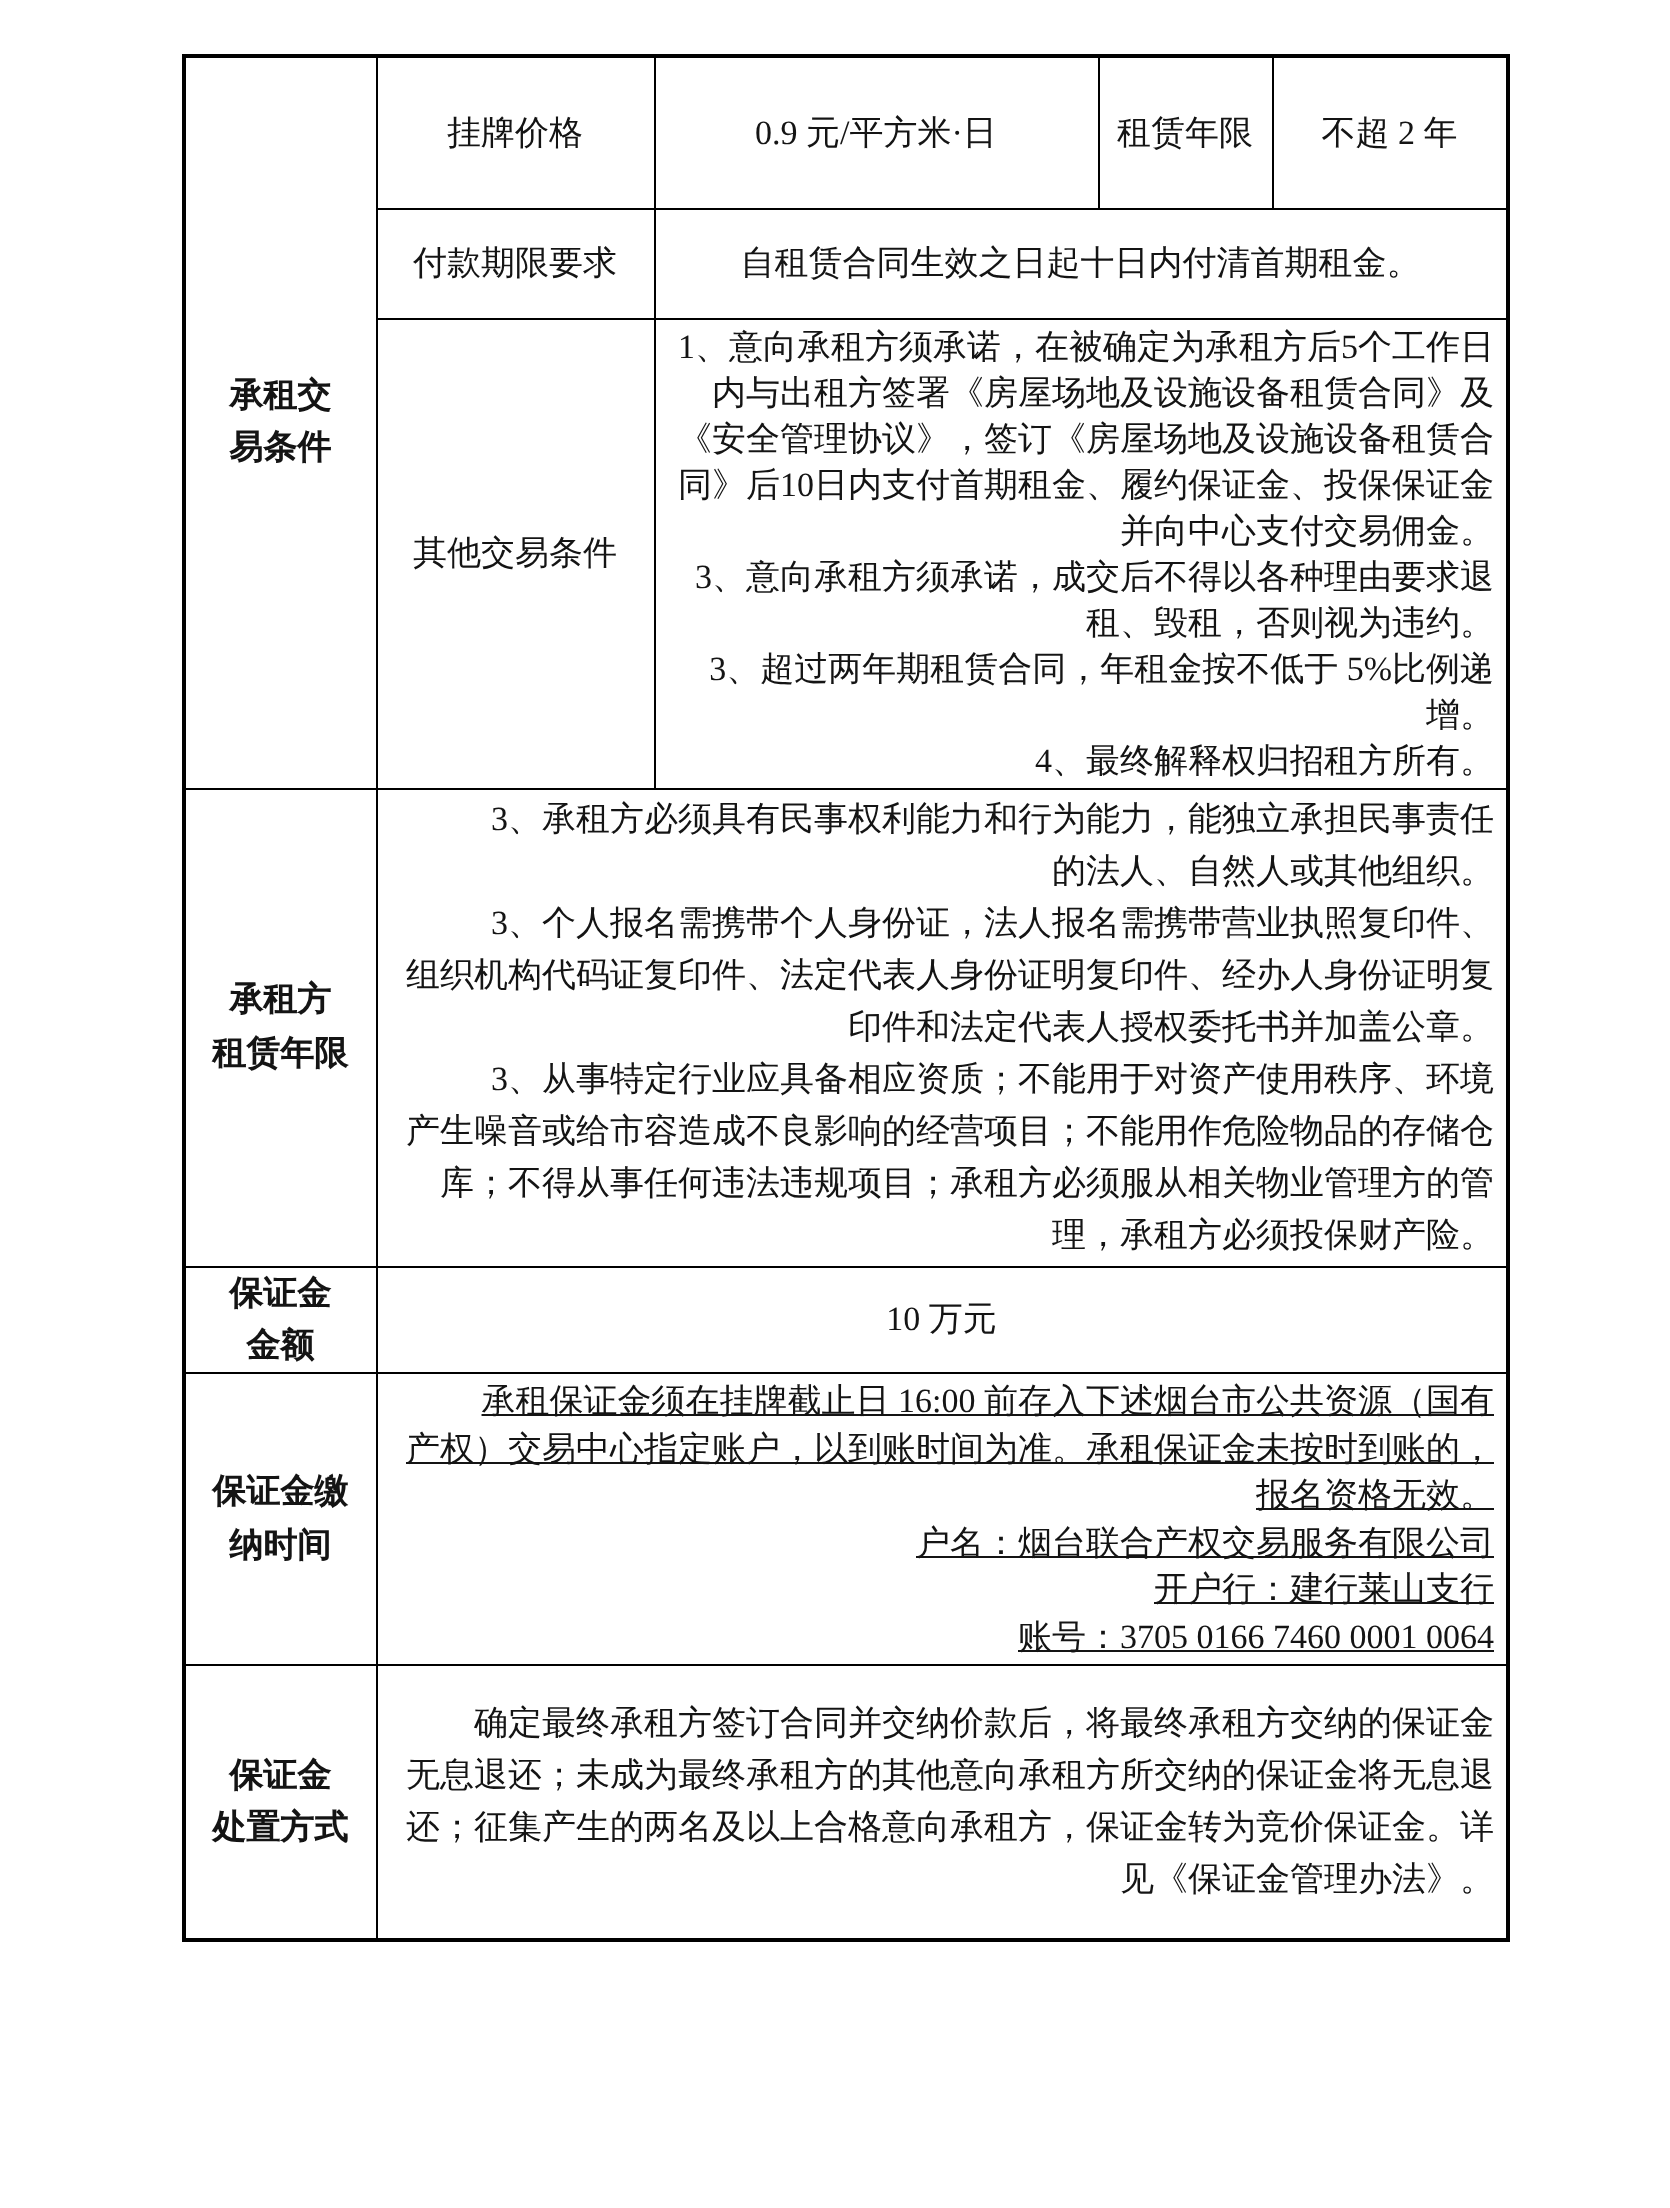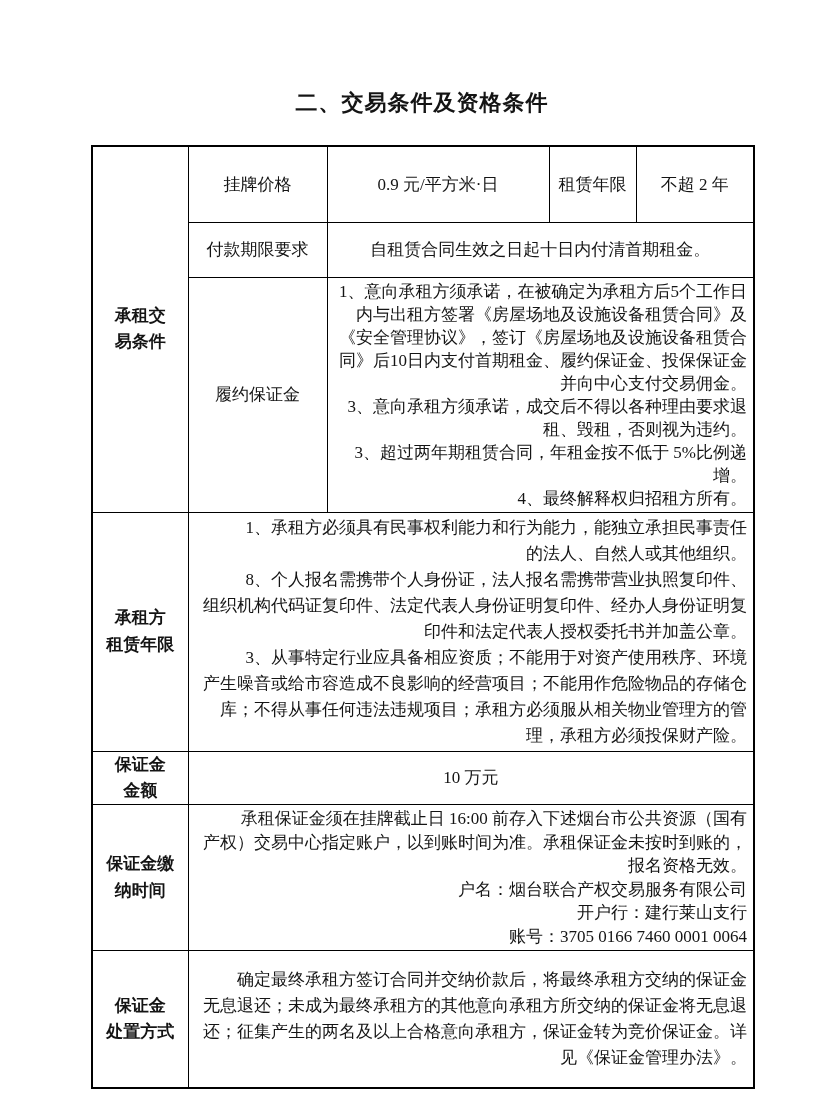--- a/index.html
+++ b/index.html
@@ -25,30 +25,29 @@
   td.lbl{
     font-weight:bold;text-align:center;white-space:pre-line;
     line-height:1.55;padding:0 2px;margin-left:26px;
   }
   td.sub{text-align:center;padding:0 0;}
   td.ctr{text-align:center;padding:0 20px;}
   td.txt{text-align:right;padding:2px 6px 2px 8px;}
   td.txt p{margin:0;}
   .lh-tight p{line-height:23px;}
   .lh-wide p{line-height:26px;}
-  .lh-mid p{line-height:23.5px;}
+  .lh-mid p{line-height:23.5px;text-decoration:underline;}
   p.indent{text-indent:2em;}
   p.noindent{text-indent:0;}
 </style>
 </head>
 <body>
 
 <div class="page">
 
-  <div class="doc-title">二、交易条件及资格条件</div>
 
   <table class="cond">
     <colgroup>
       <col style="width:96px">
         <col style="width:139px">
         <col style="width:222px">
         <col style="width:87px">
         <col style="width:118px">
     </colgroup>
 
@@ -61,35 +60,35 @@
       <td class="sub">租赁年限</td>
       <td class="ctr">不超 2 年</td>
     </tr>
 
     <tr style="height:55px">
       <td class="sub">付款期限要求</td>
       <td class="ctr" colspan="3">自租赁合同生效之日起十日内付清首期租金。</td>
     </tr>
 
     <tr style="height:210px">
-      <td class="sub">履约保证金</td>
+      <td class="sub">其他交易条件</td>
       <td class="txt lh-tight" colspan="3">
         <p class="noindent">1、意向承租方须承诺，在被确定为承租方后5个工作日内与出租方签署《房屋场地及设施设备租赁合同》及《安全管理协议》，签订《房屋场地及设施设备租赁合同》后10日内支付首期租金、履约保证金、投保保证金并向中心支付交易佣金。</p>
         <p class="noindent">3、意向承租方须承诺，成交后不得以各种理由要求退租、毁租，否则视为违约。</p>
         <p class="noindent">3、超过两年期租赁合同，年租金按不低于 5%比例递增。</p>
         <p class="noindent">4、最终解释权归招租方所有。</p>
       </td>
     </tr>
 
     <tr style="height:235px">
       <td class="lbl">承租方
 租赁年限</td>
       <td class="txt lh-wide" colspan="4">
-        <p class="indent">1、承租方必须具有民事权利能力和行为能力，能独立承担民事责任的法人、自然人或其他组织。</p>
-        <p class="indent">8、个人报名需携带个人身份证，法人报名需携带营业执照复印件、组织机构代码证复印件、法定代表人身份证明复印件、经办人身份证明复印件和法定代表人授权委托书并加盖公章。</p>
+        <p class="indent">3、承租方必须具有民事权利能力和行为能力，能独立承担民事责任的法人、自然人或其他组织。</p>
+        <p class="indent">3、个人报名需携带个人身份证，法人报名需携带营业执照复印件、组织机构代码证复印件、法定代表人身份证明复印件、经办人身份证明复印件和法定代表人授权委托书并加盖公章。</p>
         <p class="indent">3、从事特定行业应具备相应资质；不能用于对资产使用秩序、环境产生噪音或给市容造成不良影响的经营项目；不能用作危险物品的存储仓库；不得从事任何违法违规项目；承租方必须服从相关物业管理方的管理，承租方必须投保财产险。</p>
       </td>
     </tr>
 
     <tr style="height:51px">
       <td class="lbl">保证金
 金额</td>
       <td class="ctr" colspan="4">10 万元</td>
     </tr>
 

